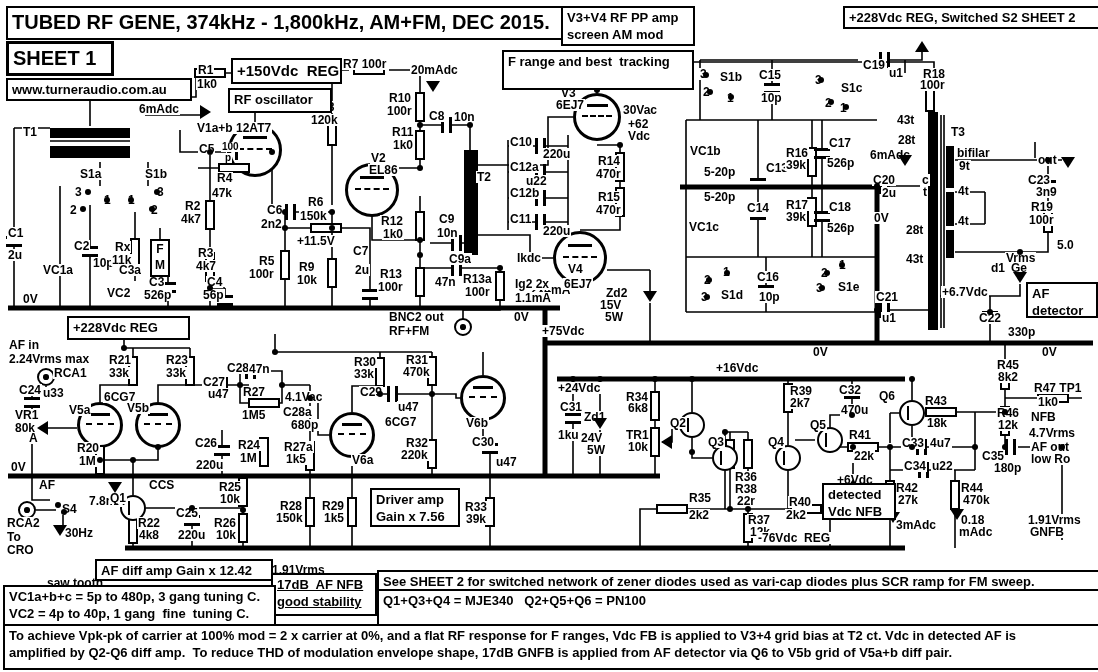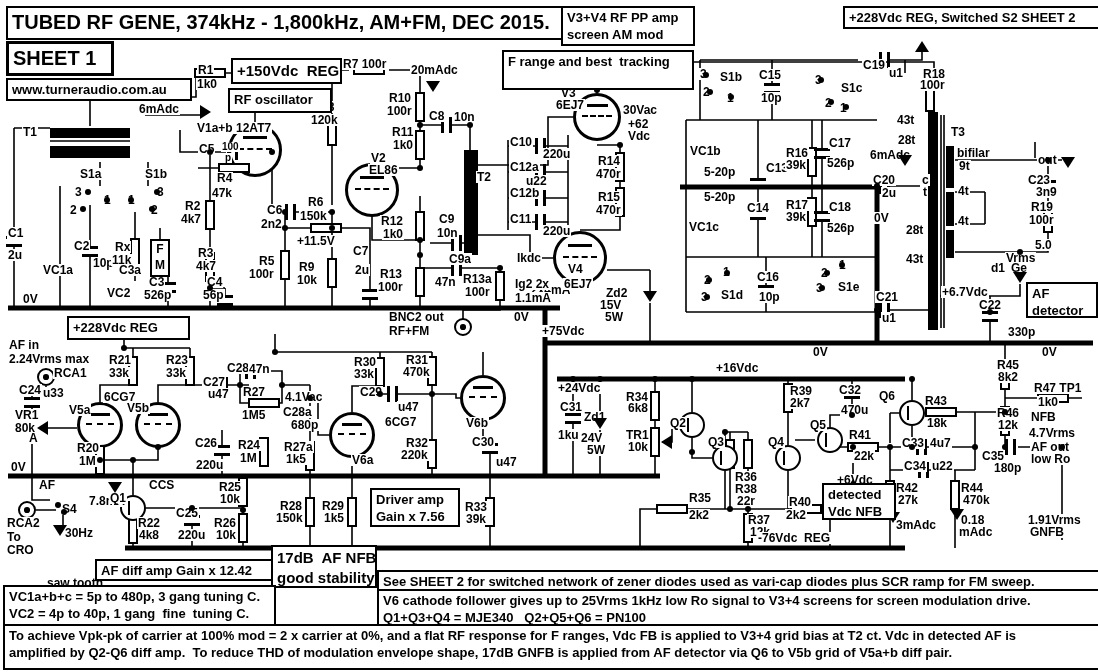--- a/index.html
+++ b/index.html
@@ -116,24 +116,24 @@
     <div class="box" style="left: 843px; top: 6px; width: 247px; height: 17px; font-size: 13px;"><div>+228Vdc REG, Switched S2 SHEET 2</div></div>
     <div class="box" style="left: 502px; top: 50px; width: 180px; height: 34px; font-size: 13px;"><div>F range and best  tracking</div></div>
     <div class="box" style="left: 231px; top: 58px; width: 99px; height: 20px; font-size: 15px;"><div>+150Vdc  REG</div></div>
     <div class="box" style="left: 228px; top: 88px; width: 92px; height: 19px; font-size: 13px;"><div>RF oscillator</div></div>
     <div class="box" style="left: 150px; top: 239px; width: 16px; height: 32px; font-size: 12px; text-align: center; padding: 1px 0px;"><div>F</div><div>M</div></div>
     <div class="box" style="left: 67px; top: 316px; width: 111px; height: 18px; font-size: 13px;"><div>+228Vdc REG</div></div>
     <div class="box" style="left: 370px; top: 488px; width: 78px; height: 33px; font-size: 13px;"><div>Driver amp</div><div>Gain x 7.56</div></div>
     <div class="box" style="left: 822px; top: 483px; width: 62px; height: 31px; font-size: 13px;"><div>detected</div><div>Vdc NFB</div></div>
     <div class="box" style="left: 1026px; top: 282px; width: 60px; height: 30px; font-size: 13px;"><div>AF</div><div>detector</div></div>
     <div class="box" style="left: 95px; top: 559px; width: 166px; height: 16px; font-size: 13px;"><div>AF diff amp Gain x 12.42</div></div>
-    <div class="box" style="left: 271px; top: 545px; width: 94px; height: 37px; font-size: 15px;"><div>17dB  AF NFB</div><div>good stability</div></div>
+    <div class="box" style="left: 271px; top: 573px; width: 94px; height: 37px; font-size: 13px; text-decoration: underline;"><div>17dB  AF NFB</div><div>good stability</div></div>
     <div class="box" style="left: 3px; top: 585px; width: 261px; height: 35px; font-size: 13px;"><div>VC1a+b+c = 5p to 480p, 3 gang tuning C.</div><div>VC2 = 4p to 40p, 1 gang  fine  tuning C.</div></div>
     <div class="box" style="left: 377px; top: 570px; width: 712px; height: 15px; font-size: 13px;"><div>See SHEET 2 for switched network of zener diodes used as vari-cap diodes plus SCR ramp for FM sweep.</div></div>
-    <div class="box" style="left: 377px; top: 589px; width: 712px; height: 32px; font-size: 13px;"><div>V6 cathode follower gives up to 25Vrms 1kHz low Ro signal to V3+4 screens for screen modulation drive.</div><div>Q1+Q3+Q4 = MJE340   Q2+Q5+Q6 = PN100</div></div>
+    <div class="box" style="left: 377px; top: 589px; width: 712px; height: 32px; font-size: 13px;"><div>Q1+Q3+Q4 = MJE340   Q2+Q5+Q6 = PN100</div></div>
     <div class="box" style="left: 3px; top: 624px; width: 1086px; height: 40px; font-size: 13px;"><div>To achieve Vpk-pk of carrier at 100% mod = 2 x carrier at 0%, and a flat RF response for F ranges, Vdc FB is applied to V3+4 grid bias at T2 ct. Vdc in detected AF is</div><div>amplified by Q2-Q6 diff amp.  To reduce THD of modulation envelope shape, 17dB GNFB is applied from AF detector via Q6 to V5b grid of V5a+b diff pair.</div></div>
     <div class="lbl" style="left: 197px; top: 64px;">R1</div>
     <div class="lbl" style="left: 196px; top: 78px;">1k0</div>
     <div class="lbl" style="left: 342px; top: 58px;">R7 100r</div>
     <div class="lbl" style="left: 410px; top: 64px;">20mAdc</div>
     <div class="lbl" style="left: 138px; top: 103px;">6mAdc</div>
     <div class="lbl" style="left: 196px; top: 122px;">V1a+b 12AT7</div>
     <div class="lbl" style="left: 22px; top: 126px;">T1</div>
     <div class="lbl" style="left: 198px; top: 143px;">C5</div>
     <div class="lbl" style="left: 221px; top: 142px; font-size: 10px;">100</div>
@@ -251,26 +251,26 @@
     <div class="lbl" style="left: 922px; top: 186px;">t</div>
     <div class="lbl" style="left: 957px; top: 185px;">4t</div>
     <div class="lbl" style="left: 957px; top: 215px;">4t</div>
     <div class="lbl" style="left: 905px; top: 224px;">28t</div>
     <div class="lbl" style="left: 905px; top: 253px;">43t</div>
     <div class="lbl" style="left: 1037px; top: 154px;">out</div>
     <div class="lbl" style="left: 1027px; top: 174px;">C23</div>
     <div class="lbl" style="left: 1035px; top: 186px;">3n9</div>
     <div class="lbl" style="left: 1030px; top: 201px;">R19</div>
     <div class="lbl" style="left: 1028px; top: 214px;">100r</div>
-    <div class="lbl" style="left: 1034px; top: 239px;">5.0</div>
+    <div class="lbl" style="left: 1056px; top: 239px;">5.0</div>
     <div class="lbl" style="left: 1005px; top: 252px;">Vrms</div>
     <div class="lbl" style="left: 990px; top: 262px;">d1</div>
     <div class="lbl" style="left: 1010px; top: 262px;">Ge</div>
     <div class="lbl" style="left: 941px; top: 286px;">+6.7Vdc</div>
-    <div class="lbl" style="left: 978px; top: 299px;">C22</div>
+    <div class="lbl" style="left: 978px; top: 312px;">C22</div>
     <div class="lbl" style="left: 1007px; top: 326px;">330p</div>
     <div class="lbl" style="left: 875px; top: 291px;">C21</div>
     <div class="lbl" style="left: 881px; top: 312px;">u1</div>
     <div class="lbl" style="left: 689px; top: 145px;">VC1b</div>
     <div class="lbl" style="left: 703px; top: 166px;">5-20p</div>
     <div class="lbl" style="left: 765px; top: 162px;">C13</div>
     <div class="lbl" style="left: 703px; top: 191px;">5-20p</div>
     <div class="lbl" style="left: 746px; top: 202px;">C14</div>
     <div class="lbl" style="left: 688px; top: 221px;">VC1c</div>
     <div class="lbl" style="left: 785px; top: 147px;">R16</div>

